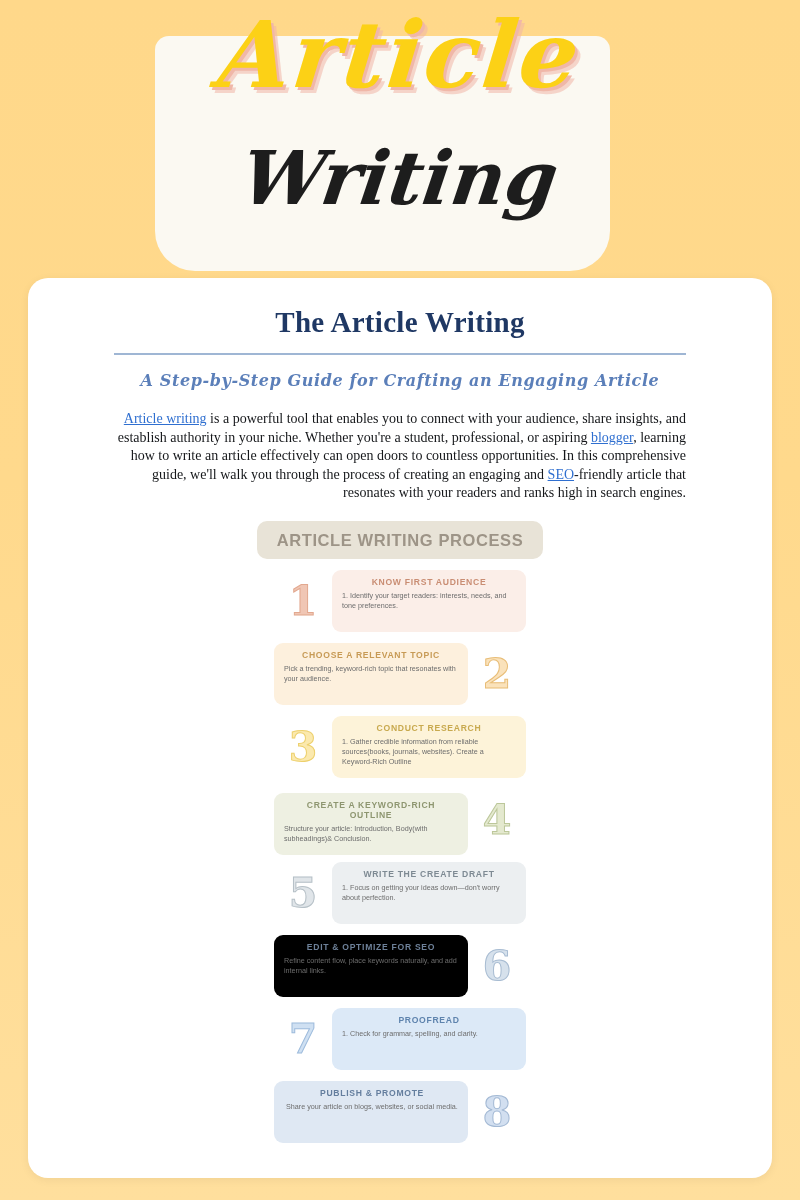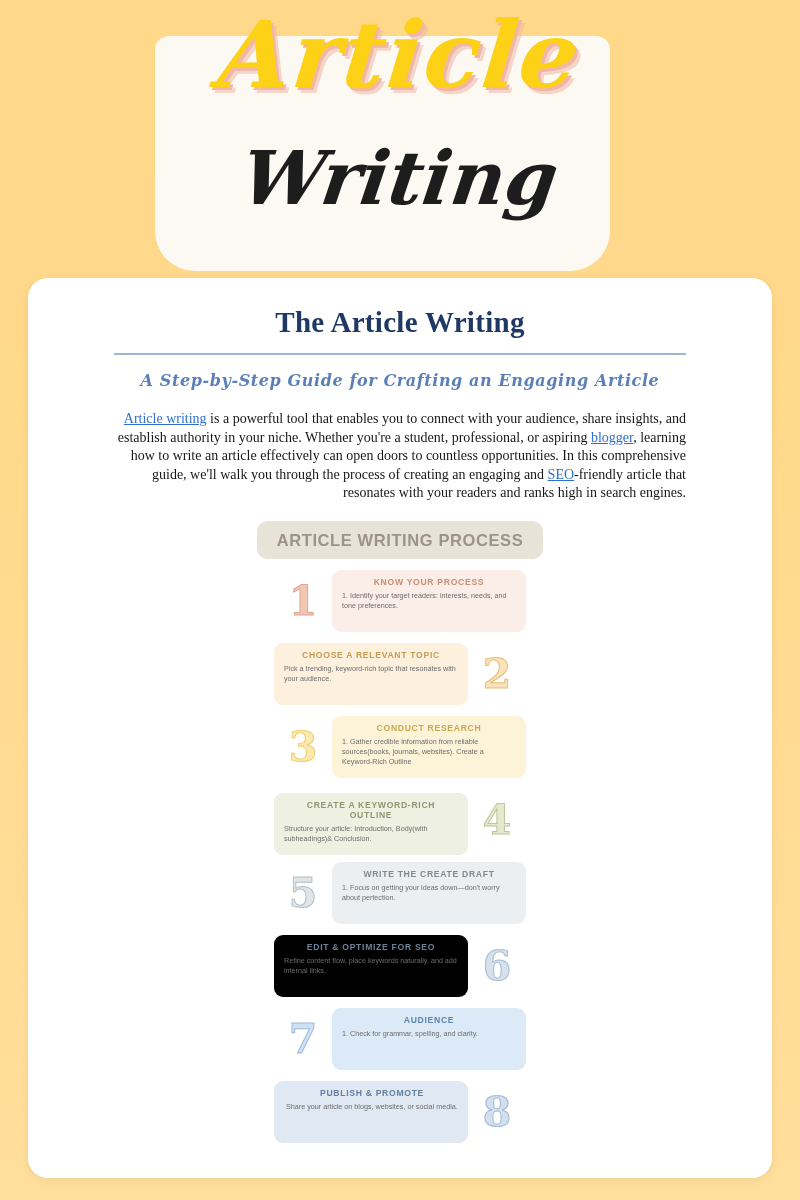--- a/index.html
+++ b/index.html
@@ -233,21 +233,21 @@
 
       <div class="info-head">
         <span>ARTICLE WRITING PROCESS</span>
       </div>
 
       <div class="steps">
 
         <div class="step right c1">
           <div class="num">1</div>
           <div class="box">
-            <h4>KNOW YOUR PROCESS</h4>
+            <h4>KNOW FIRST AUDIENCE</h4>
             <p>1. Identify your target readers: interests, needs, and tone preferences.</p>
           </div>
         </div>
 
         <div class="step left c2">
           <div class="num">2</div>
           <div class="box">
             <h4>CHOOSE A RELEVANT TOPIC</h4>
             <p>Pick a trending, keyword-rich topic that resonates with your audience.</p>
           </div>
@@ -281,21 +281,21 @@
           <div class="num">6</div>
           <div class="box">
             <h4>EDIT &amp; OPTIMIZE FOR SEO</h4>
             <p>Refine content flow, place keywords naturally, and add internal links.</p>
           </div>
         </div>
 
         <div class="step right c7">
           <div class="num">7</div>
           <div class="box">
-            <h4>AUDIENCE</h4>
+            <h4>PROOFREAD</h4>
             <p>1. Check for grammar, spelling, and clarity.</p>
           </div>
         </div>
 
         <div class="step left c8">
           <div class="num">8</div>
           <div class="box">
             <h4>PUBLISH &amp; PROMOTE</h4>
             <p>Share your article on blogs, websites, or social media.</p>
           </div>

